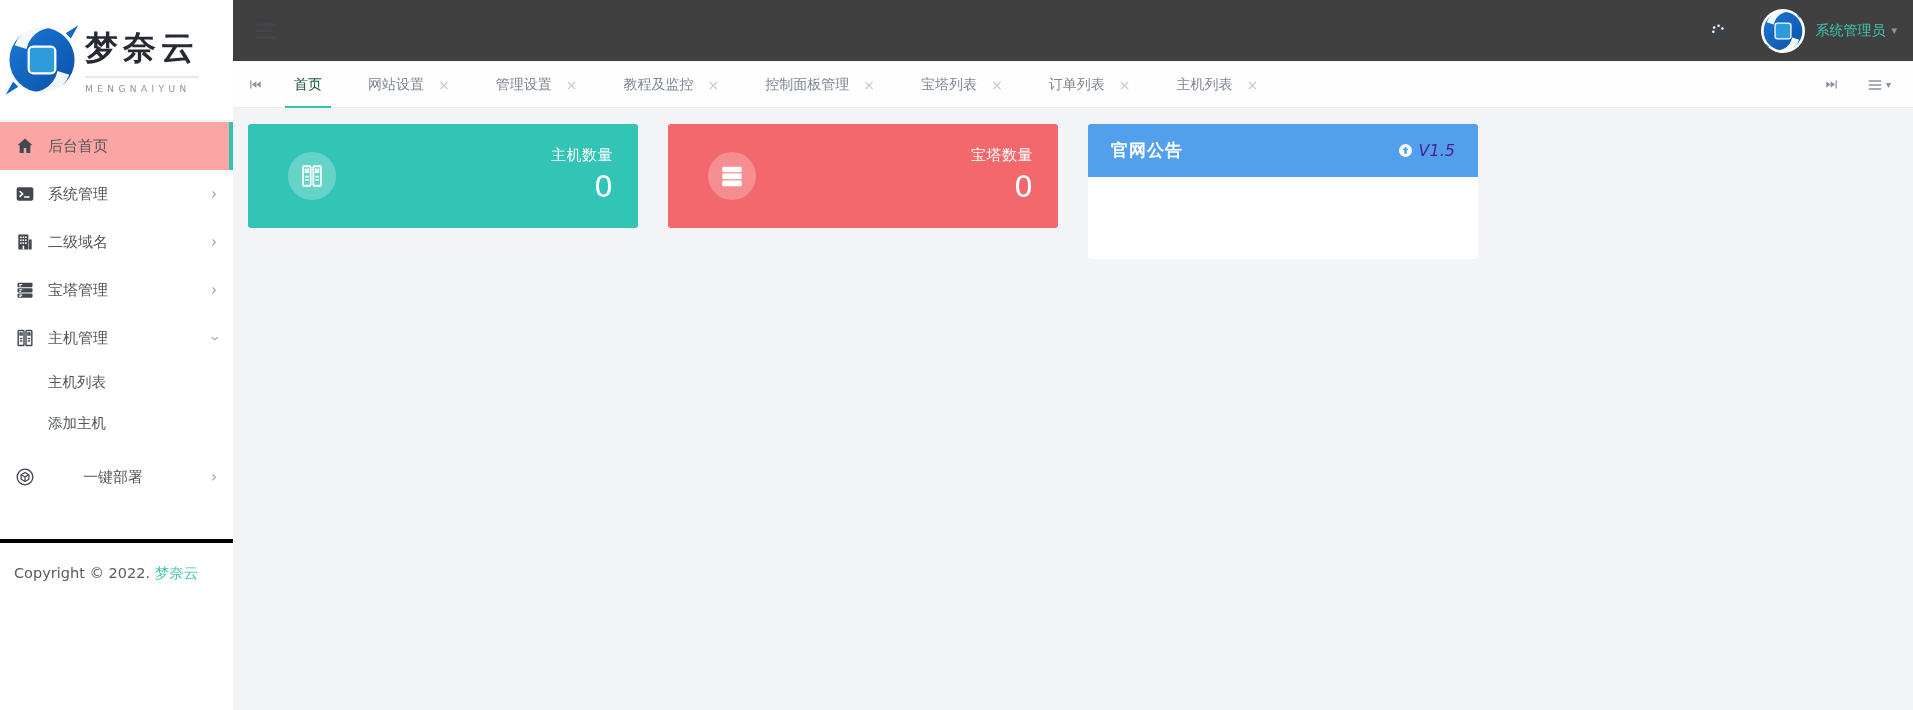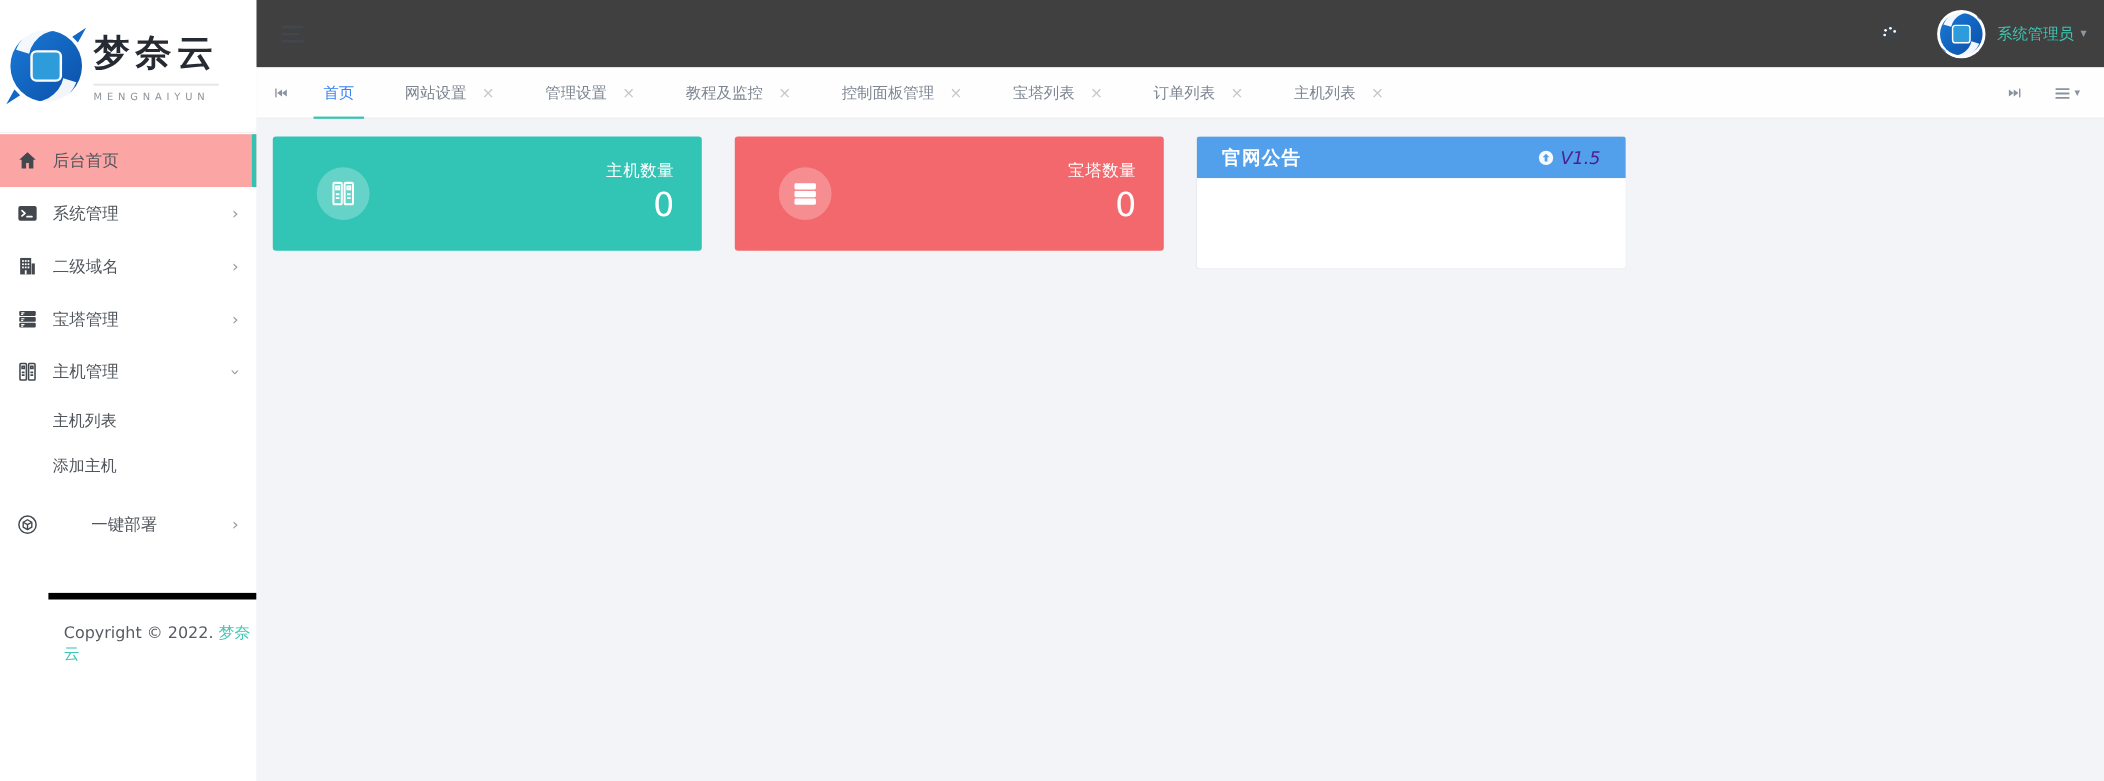--- a/index.html
+++ b/index.html
@@ -23,22 +23,22 @@
   .menu-item { height:48px; display:flex; align-items:center; padding:0 16px 0 15px;
                font-size:15px; color:#51565c; position:relative; cursor:pointer; }
   .menu-item .mi-icon { width:20px; height:20px; margin-right:13px; color:#43484e; flex:none; }
   .menu-item.active { background:#fca5a5; }
   .menu-item.active::after { content:""; position:absolute; right:0; top:0; width:4px; height:100%; background:#35c3b1; }
   .chev { margin-left:auto; color:#959ca4; font-size:15px; line-height:1; display:inline-block; }
   .chev.down { transform:rotate(90deg); }
   .submenu .menu-item { height:41px; padding-left:48px; font-size:14.5px; }
   .deploy-item { margin-top:9px;gap:35px; }
 
-  .sidebar-footer { position:absolute; left:0; right:0; top:539px; border-top:6px solid #000000;
-                    padding:21px 0 0 14px; font-size:14.5px; color:#575c63;margin-left:44px; }
+  .sidebar-footer { position:absolute; left:0; right:0; top:539px; border-top:4px solid #000000;
+                    padding:21px 0 0 14px; font-size:14.5px; color:#575c63; }
   .brand-link { color:#3fc6b2; cursor:pointer; }
 
   
   .header { position:absolute; left:233px; top:0; right:0; height:61px; background:#404040;
             display:flex; align-items:center; z-index:2; }
   .hamburger { margin-left:21px; width:24px; height:24px; color:#42474d; cursor:pointer; }
   .header-right { margin-left:auto; display:flex; align-items:center; padding-right:16px; }
   .palette-btn { width:22px; height:22px; color:#3c4248; cursor:pointer; margin-right:32px; }
   .avatar { width:44px; height:44px; border-radius:50%; overflow:hidden; background:#fff; cursor:pointer; margin-right:10px; }
   .avatar svg { width:44px; height:44px; }
@@ -47,21 +47,21 @@
 
   
   .tabbar { position:absolute; left:233px; top:61px; right:0; height:47px; background:#fefefe;
             border-top:1px solid #f5f5f5; border-bottom:1px solid #ececec;
             display:flex; align-items:center; z-index:1; }
   .tab-ctrl { color:#8a93a0; cursor:pointer; flex:none; }
   .tab-ctrl.left { margin-left:15px; }
   .tabs { display:flex; align-items:center; height:100%; margin-left:8px; }
   .tab { display:flex; align-items:center; gap:14px; height:100%; padding:0 23px;
          font-size:14px; color:#7d8591; position:relative; cursor:pointer; white-space:nowrap; }
-  .tab.active { color:#3b82f6; }
+  .tab.active { color:#14532d; }
   .tab.active::after { content:""; position:absolute; left:14px; right:14px; bottom:-1px; height:2px; background:#35c3b1; }
   .tab-close { color:#c3c7cd; font-size:14px; line-height:1; cursor:pointer; }
   .tabbar-right { margin-left:auto; display:flex; align-items:center; gap:28px; padding-right:22px; }
   .tab-menu-btn { display:flex; align-items:center; gap:3px; color:#8a93a0; cursor:pointer; }
   .tab-menu-btn .caret { font-size:10px; color:#8a93a0; }
 
   
   .main { position:absolute; left:233px; top:108px; right:0; bottom:0; background:#f2f4f7; padding:16px 15px; }
   .cards { display:flex; gap:30px; align-items:flex-start; }
   .stat-card { width:390px; height:104px; border-radius:3px; color:#fff; position:relative;
@@ -70,21 +70,21 @@
   .stat-card.red { background:#f3686c; }
   .stat-badge { width:48px; height:48px; border-radius:50%; background:rgba(255,255,255,.25);
                 margin-left:26px; display:flex; align-items:center; justify-content:center; }
   .stat-badge svg { width:26px; height:26px; color:#fff; }
   .stat-right { position:absolute; right:25px; top:22px; text-align:right; }
   .stat-title { font-size:15px; letter-spacing:.5px; }
   .stat-value { font-size:30px; font-weight:400; margin-top:7px; line-height:1; }
 
   .notice-card { width:390px; border-radius:3px; overflow:hidden; flex:none;
                  box-shadow:0 0 1px rgba(0,0,0,.05); }
-  .notice-header { height:38px; background:#52a0ec; color:#fff; display:flex; align-items:center;
+  .notice-header { height:53px; background:#52a0ec; color:#fff; display:flex; align-items:center;
                    padding:0 23px; font-size:17px; font-weight:bold; letter-spacing:1px; }
   .notice-version { margin-left:auto; display:flex; align-items:center; gap:5px;
                     font-weight:normal; font-style:italic; font-size:16px; color:#4c1d95; letter-spacing:0; }
   .notice-version svg { width:17px; height:17px; }
   .notice-body { height:82px; background:#fff; }
 </style>
 </head>
 <body>
 
 <svg width="0" height="0" style="position:absolute" aria-hidden="true">

